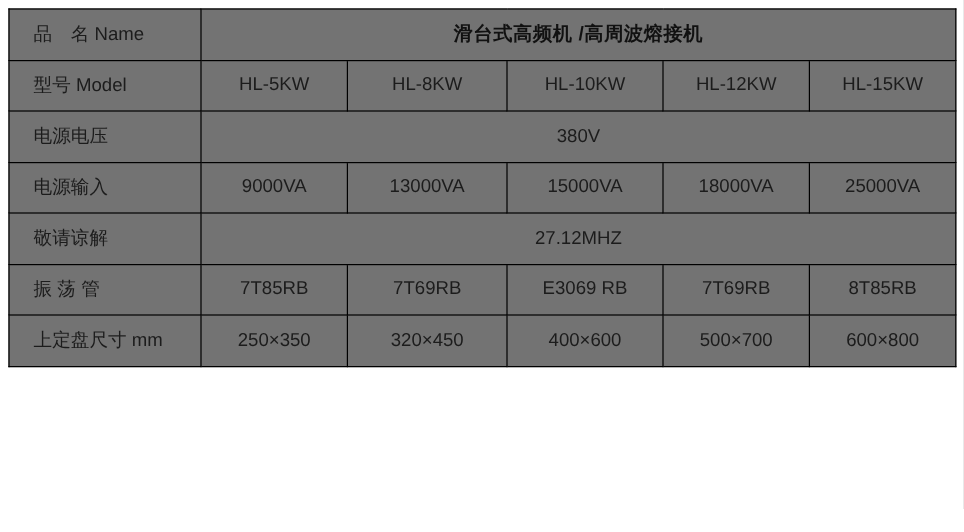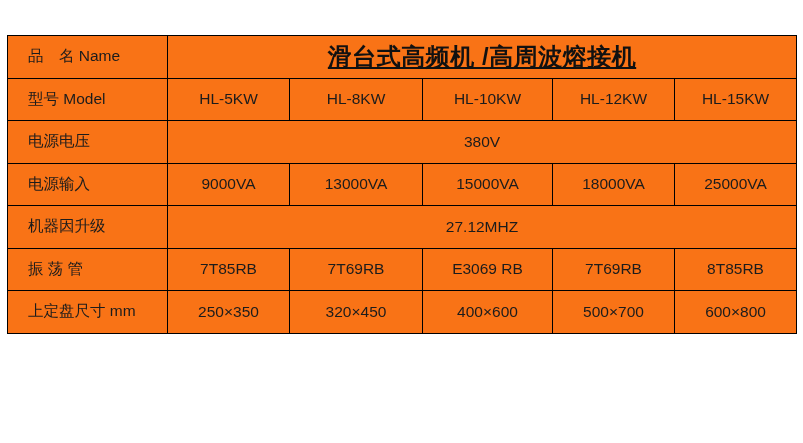--- a/index.html
+++ b/index.html
@@ -11,43 +11,41 @@
   }
   .spec-wrap {
     position: absolute;
     left: 7px;
     top: 7px;
   }
   table.spec {
     border-collapse: collapse;
     table-layout: fixed;
     width: 789px;
-    background: #f97316;
-    margin-top: 28px;
+    background: #737373;
   }
   table.spec td {
     border: 1px solid #000000;
     height: 42.5px;
     font-size: 15.5px;
     color: #1c1c1c;
     text-align: center;
     vertical-align: middle;
     white-space: nowrap;
     overflow: hidden;
   }
   table.spec td.label {
     text-align: left;
     padding-left: 20px;
   }
   table.spec td.title {
-    font-size: 24px;
+    font-size: 16px;
     font-weight: bold;
     color: #111111;
     letter-spacing: 0.5px;
-    text-decoration: underline;
   }
   table.spec td.note {
     text-align: left;
     padding-left: 6px;
     font-size: 15.5px;
   }
 </style>
 </head>
 <body>
 
@@ -80,21 +78,21 @@
       </tr>
       <tr>
         <td class="label">电源输入</td>
         <td>9000VA</td>
         <td>13000VA</td>
         <td>15000VA</td>
         <td>18000VA</td>
         <td>25000VA</td>
       </tr>
       <tr>
-        <td class="label">机器因升级</td>
+        <td class="label">敬请谅解</td>
         <td colspan="5">27.12MHZ</td>
       </tr>
       <tr>
         <td class="label">振 荡 管</td>
         <td>7T85RB</td>
         <td>7T69RB</td>
         <td>E3069 RB</td>
         <td>7T69RB</td>
         <td>8T85RB</td>
       </tr>

